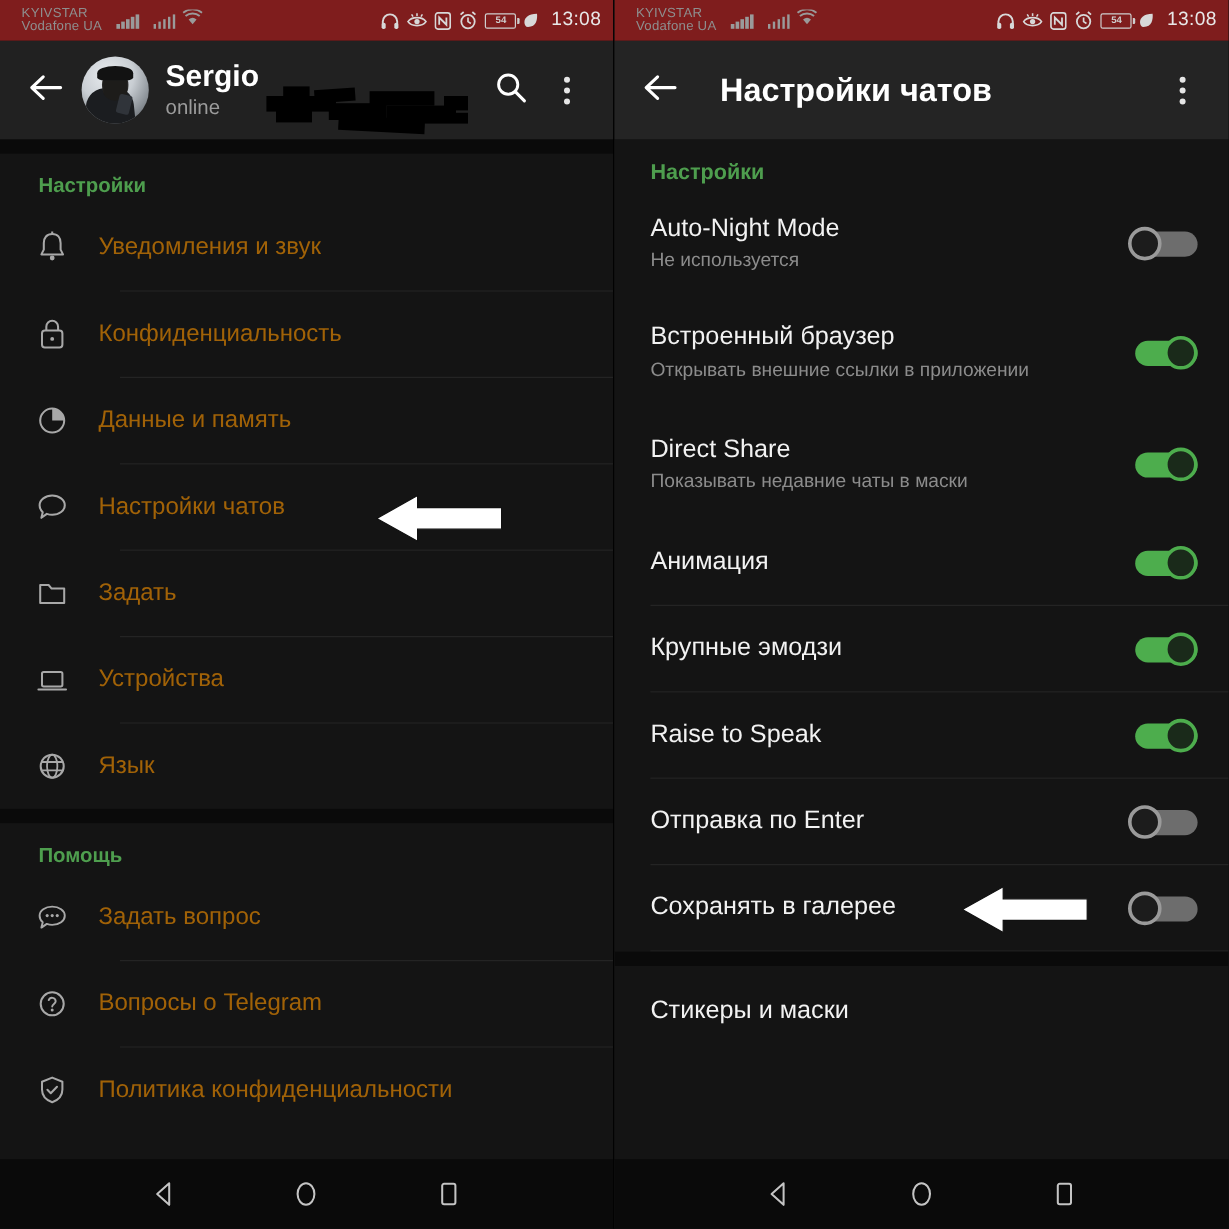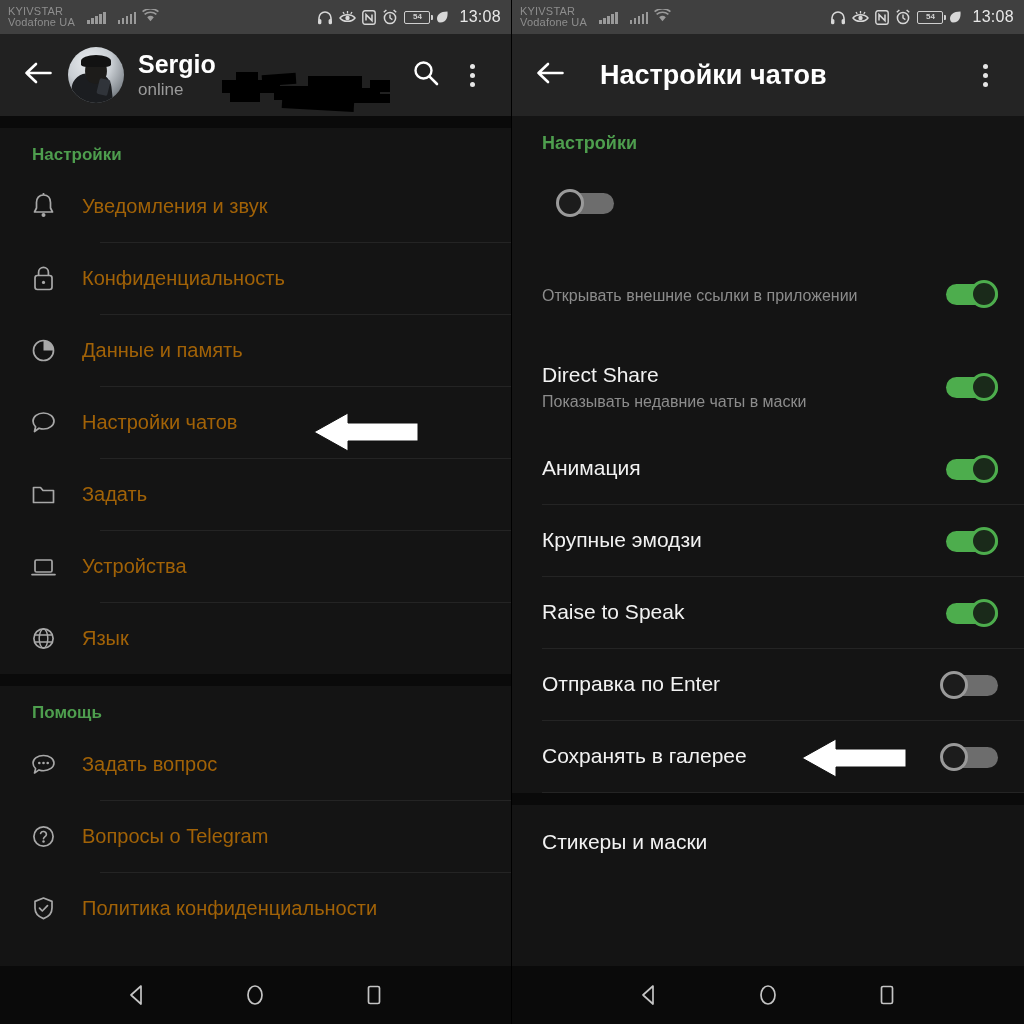--- a/index.html
+++ b/index.html
@@ -15,23 +15,23 @@
     background: #141414;
     display: flex; flex-direction: column;
     position: relative;
     overflow: hidden;
   }
   .phone.left  { border-right: 1px solid #000; }
 
   
   .statusbar {
     height: 34px; flex: 0 0 34px;
-    background: #404040;
+    background: #7f1d1d;
     display: flex; align-items: center;
-    padding: 0 10px 0 8px;
+    padding: 0 10px 0 18px;
     color: #cfcfcf;
   }
   .carrier { line-height: 1.0; }
   .carrier div:first-child { font-size: 11px; color: #8e8e8e; letter-spacing: .2px; }
   .carrier div:last-child  { font-size: 11px; color: #8e8e8e; letter-spacing: .2px; }
   .sig { display: flex; align-items: flex-end; gap: 1.5px; margin-left: 12px; height: 13px; }
   .sig i { display: block; width: 2.5px; background: #9a9a9a; }
   .sig i:nth-child(1){ height: 4px; } .sig i:nth-child(2){ height: 6px; }
   .sig i:nth-child(3){ height: 8px; } .sig i:nth-child(4){ height: 10px; }
   .sig i:nth-child(5){ height: 12px; }
@@ -523,28 +523,33 @@
             <i></i>
           </span>
       </div>
     </div>
 
     <div class="content">
 
       <div class="sec-head r">Настройки</div>
 
       <div class="srow" style="min-height:86px">
+        <div class="txt">
+          <div class="lbl">Auto-Night Mode</div>
+          <div class="desc">Не используется</div>
+        </div>
         <div class="toggle off">
             <div class="track"></div>
             <div class="knob"></div>
           </div>
       </div>
 
       <div class="srow" style="min-height:95px">
         <div class="txt">
+          <div class="lbl">Встроенный браузер</div>
           <div class="desc">Открывать внешние ссылки в приложении</div>
         </div>
         <div class="toggle on">
             <div class="track"></div>
             <div class="knob"></div>
           </div>
       </div>
 
       <div class="srow" style="min-height:92px">
         <div class="txt">

